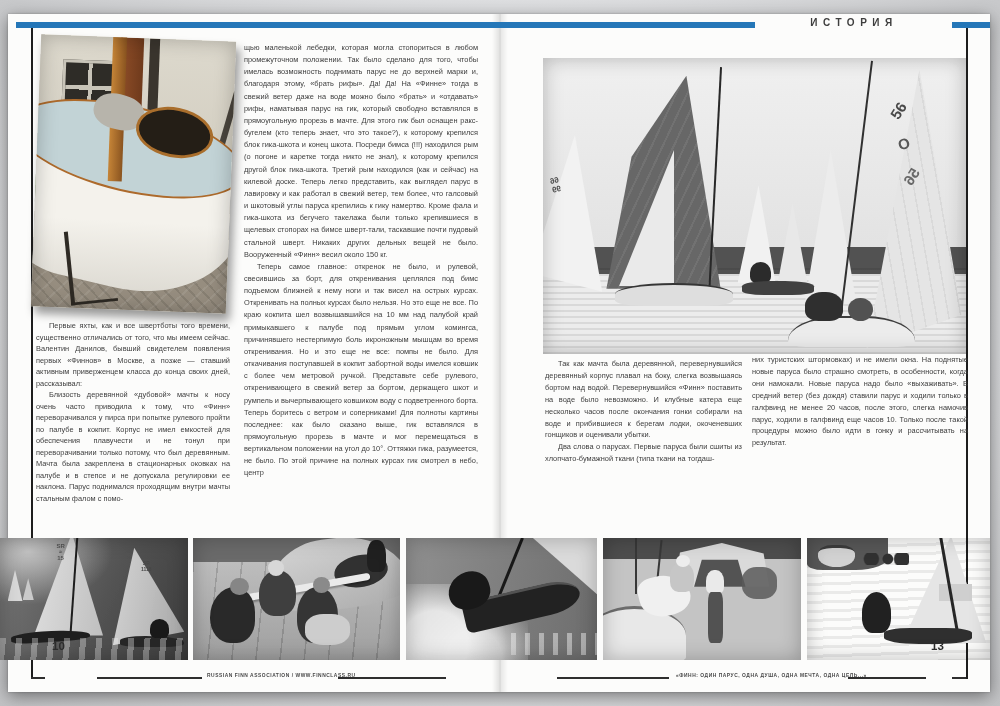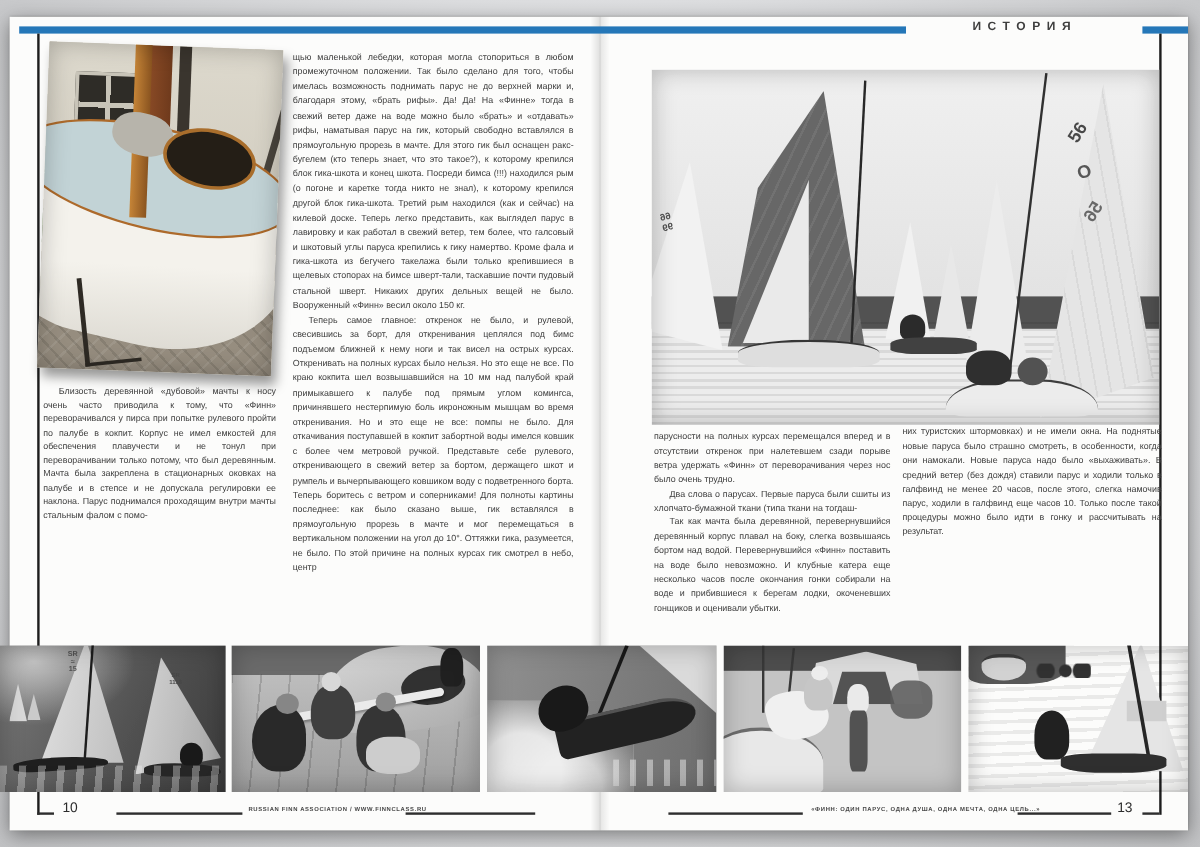--- a/index.html
+++ b/index.html
@@ -17,21 +17,21 @@
     left:492px;top:14px;width:16px;height:678px;
     background:linear-gradient(to right, rgba(0,0,0,0), rgba(0,0,0,.10) 45%, rgba(0,0,0,.16) 50%, rgba(0,0,0,.08) 58%, rgba(0,0,0,0));
   }
   .bar{height:6px;top:22px;}
   .hline{height:1.5px;background:#2e2e2e;top:677px;}
   .vrule{width:1.6px;background:#1d1d1d;}
   .hdr-title{
     top:17px;left:756px;width:196px;text-align:center;
     font-size:10px;font-weight:bold;letter-spacing:5.5px;color:#3e3e3e;
   }
-  .pagenum{font-size:11.5px;color:#2c2c2c;top:668px;font-weight:normal;}
+  .pagenum{font-size:11.5px;color:#2c2c2c;top:640px;font-weight:bold;}
   .foot-txt{
     top:673px;font-size:4.9px;font-weight:bold;letter-spacing:.55px;color:#474747;white-space:nowrap;
   }
   
   .col{color:#3d3d3d;text-align:justify;}
   .col p{margin:0;}
   .col p.ind{text-indent:13px;}
   #col1{left:36px;top:320px;width:194px;font-size:7.4px;line-height:11.5px;}
   #col2{left:244px;top:42px;width:234px;font-size:7.4px;line-height:12.15px;}
   #col3{left:545px;top:358px;width:197px;font-size:7.4px;line-height:11.9px;}
@@ -179,20 +179,21 @@
   <div class="hull"></div>
   <div class="deck"></div>
   <div class="mast"></div>
   <div class="bundle"></div>
   <div class="cockpit"></div>
   <div class="trestle"></div>
   <div class="vign"></div>
 </div>
 
 <div class="col" id="col1" style="position:absolute;">
+    <p class="ind">Первые яхты, как и все швертботы того времени, существенно отличались от того, что мы имеем сейчас. Валентин Данилов, бывший свидетелем появления первых «Финнов» в Москве, а позже — ставший активным приверженцем класса до конца своих дней, рассказывал:</p>
     <p class="ind">Близость деревянной «дубовой» мачты к носу очень часто приводила к тому, что «Финн» переворачивался у пирса при попытке рулевого пройти по палубе в кокпит. Корпус не имел емкостей для обеспечения плавучести и не тонул при переворачивании только потому, что был деревянным. Мачта была закреплена в стационарных оковках на палубе и в степсе и не допускала регулировки ее наклона. Парус поднимался проходящим внутри мачты стальным фалом с помо-</p>
   </div>
 <div class="col" id="col2" style="position:absolute;">
     <p class="">щью маленькой лебедки, которая могла стопориться в любом промежуточном положении. Так было сделано для того, чтобы имелась возможность поднимать парус не до верхней марки и, благодаря этому, «брать рифы». Да! Да! На «Финне» тогда в свежий ветер даже на воде можно было «брать» и «отдавать» рифы, наматывая парус на гик, который свободно вставлялся в прямоугольную прорезь в мачте. Для этого гик был оснащен ракс-бугелем (кто теперь знает, что это такое?), к которому крепился блок гика-шкота и конец шкота. Посреди бимса (!!!) находился рым (о погоне и каретке тогда никто не знал), к которому крепился другой блок гика-шкота. Третий рым находился (как и сейчас) на килевой доске. Теперь легко представить, как выглядел парус в лавировку и как работал в свежий ветер, тем более, что галсовый и шкотовый углы паруса крепились к гику намертво. Кроме фала и гика-шкота из бегучего такелажа были только крепившиеся в щелевых стопорах на бимсе шверт-тали, таскавшие почти пудовый стальной шверт. Никаких других дельных вещей не было. Вооруженный «Финн» весил около 150 кг.</p>
     <p class="ind">Теперь самое главное: откренок не было, и рулевой, свесившись за борт, для откренивания цеплялся под бимс подъемом ближней к нему ноги и так висел на острых курсах. Откренивать на полных курсах было нельзя. Но это еще не все. По краю кокпита шел возвышавшийся на 10 мм над палубой край примыкавшего к палубе под прямым углом комингса, причинявшего нестерпимую боль икроножным мышцам во время откренивания. Но и это еще не все: помпы не было. Для откачивания поступавшей в кокпит забортной воды имелся ковшик с более чем метровой ручкой. Представьте себе рулевого, откренивающего в свежий ветер за бортом, держащего шкот и румпель и вычерпывающего ковшиком воду с подветренного борта. Теперь боритесь с ветром и соперниками! Для полноты картины последнее: как было сказано выше, гик вставлялся в прямоугольную прорезь в мачте и мог перемещаться в вертикальном положении на угол до 10°. Оттяжки гика, разумеется, не было. По этой причине на полных курсах гик смотрел в небо, центр</p>
   </div>
 
 <div class="ph bw" id="main">
   <div class="sky"></div>
   <div class="shore"></div>
@@ -214,23 +215,22 @@
   <div class="sailnum numR1">56</div>
   <div class="sailnum numR2">O</div>
   <div class="sailnum numR3">56</div>
   <div class="hullR"></div>
   <div class="crewR"></div>
   <div class="crewR2"></div>
   <div class="vign"></div>
 </div>
 
 <div class="col" id="col3" style="position:absolute;">
-    <p class="">парусности на полных курсах перемещался вперед и в отсутствии откренок при налетевшем сзади порыве ветра удержать «Финн» от переворачивания через нос было очень трудно.</p>
+    <p class="ind">Так как мачта была деревянной, перевернувшийся деревянный корпус плавал на боку, слегка возвышаясь бортом над водой. Перевернувшийся «Финн» поставить на воде было невозможно. И клубные катера еще несколько часов после окончания гонки собирали на воде и прибившиеся к берегам лодки, окоченевших гонщиков и оценивали убытки.</p>
     <p class="ind">Два слова о парусах. Первые паруса были сшиты из хлопчато-бумажной ткани (типа ткани на тогдаш-</p>
-    <p class="ind">Так как мачта была деревянной, перевернувшийся деревянный корпус плавал на боку, слегка возвышаясь бортом над водой. Перевернувшийся «Финн» поставить на воде было невозможно. И клубные катера еще несколько часов после окончания гонки собирали на воде и прибившиеся к берегам лодки, окоченевших гонщиков и оценивали убытки.</p>
   </div>
 <div class="col" id="col4" style="position:absolute;">
     <p class="">них туристских штормовках) и не имели окна. На поднятые новые паруса было страшно смотреть, в особенности, когда они намокали. Новые паруса надо было «выхаживать». В средний ветер (без дождя) ставили парус и ходили только в галфвинд не менее 20 часов, после этого, слегка намочив парус, ходили в галфвинд еще часов 10. Только после такой процедуры можно было идти в гонку и рассчитывать на результат.</p>
   </div>
 
 <div class="ph bw strip" id="p1">
   <div class="glow"></div>
   <div class="far1"></div>
   <div class="far2"></div>
   <div class="sail1"></div>

